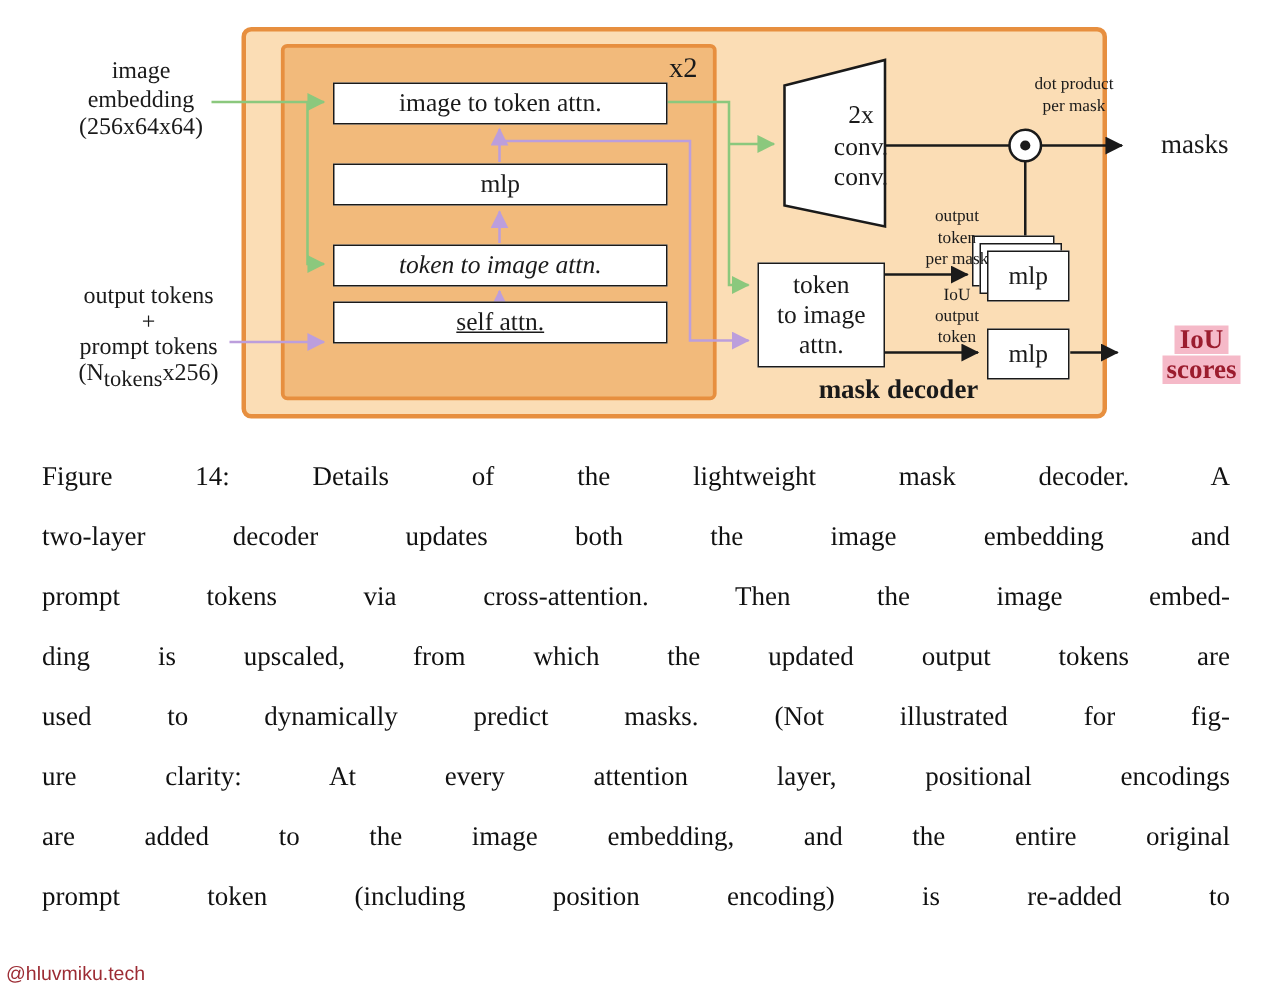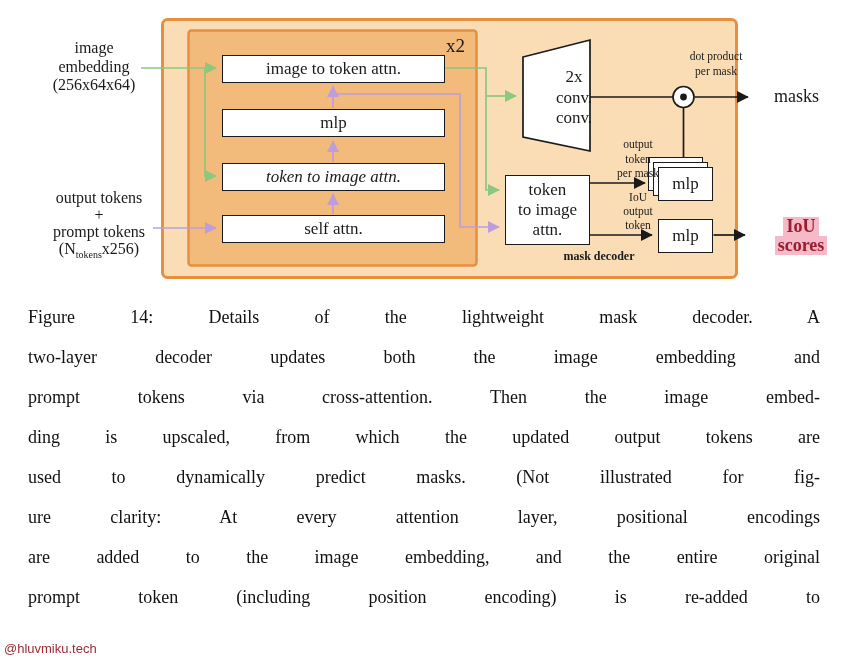--- a/index.html
+++ b/index.html
@@ -23,21 +23,21 @@
             color:var(--c-iou_text,#9B1C2E);font-weight:bold;font-size:18px;
             line-height:19px;padding:0 3px;}
   #caption{position:absolute;left:28px;top:297px;width:792px;z-index:2;
            font-size:18px;color:#111;}
   .cap-line{height:40px;line-height:40px;text-align:justify;text-align-last:justify;
             white-space:normal;}
   .cap-line.last{text-align-last:left;}
   #watermark{position:absolute;left:4px;top:641px;z-index:3;
              font-family:"Liberation Sans",sans-serif;font-size:13px;
              color:var(--c-watermark,#9C2B33);}
-  sub{font-size:10px;}
+  sub{font-size:15px;}
 </style>
 </head>
 <body>
 
 <div id="stage">
 
   <svg id="diagram-svg" width="850" height="295" viewBox="0 0 850 295">
     <defs>
       <marker id="mG" markerWidth="8" markerHeight="8" refX="6.5" refY="3.5" orient="auto">
         <path d="M0,0L7,3.5L0,7Z" style="fill:var(--c-green,#8BC87D)"></path>
@@ -89,21 +89,21 @@
     <div>+</div>
     <div>prompt tokens</div>
     <div><span>(N</span><sub>tokens</sub><span>x256)</span></div>
   </div>
 
   <div class="dlabel" style="left:428px;top:35px;width:44px;font-size:19px;">x2</div>
 
   <div class="wbox attn-row" style="top:55px;">image to token attn.</div>
   <div class="wbox attn-row" style="top:109px;">mlp</div>
   <div class="wbox attn-row" style="top:163px;font-style:italic;">token to image attn.</div>
-  <div class="wbox attn-row" style="top:215px;">self attn.</div>
+  <div class="wbox attn-row" style="top:201px;text-decoration:underline;">self attn.</div>
 
   <div class="dlabel center" style="left:521px;top:67px;width:70px;font-size:17px;line-height:20.5px;">
     <div>2x</div>
     <div>conv.</div>
     <div>conv.</div>
   </div>
 
   <div class="dlabel center small" style="left:652px;top:49px;width:92px;line-height:15px;">
     <div>dot product</div>
     <div>per mask</div>
@@ -134,21 +134,21 @@
   <div class="stack-sheet" style="left:653px;top:162px;"></div>
   <div class="wbox" style="left:658px;top:167px;width:55px;height:34px;">mlp</div>
 
   <div class="wbox" style="left:658px;top:219px;width:55px;height:34px;">mlp</div>
 
   <div class="dlabel center" style="left:748px;top:217px;width:70px;">
     <span class="iou-line">IoU</span><br>
     <span class="iou-line">scores</span>
   </div>
 
-  <div class="dlabel center" style="left:501px;top:249px;width:160px;font-size:12px;font-weight:bold;">mask decoder</div>
+  <div class="dlabel center" style="left:501px;top:249px;width:160px;font-size:18px;font-weight:bold;">mask decoder</div>
 
   <div id="caption">
     <div class="cap-line">Figure 14: Details of the lightweight mask decoder. A</div>
     <div class="cap-line">two-layer decoder updates both the image embedding and</div>
     <div class="cap-line">prompt tokens via cross-attention. Then the image embed-</div>
     <div class="cap-line">ding is upscaled, from which the updated output tokens are</div>
     <div class="cap-line">used to dynamically predict masks. (Not illustrated for fig-</div>
     <div class="cap-line">ure clarity: At every attention layer, positional encodings</div>
     <div class="cap-line">are added to the image embedding, and the entire original</div>
     <div class="cap-line">prompt token (including position encoding) is re-added to</div>

